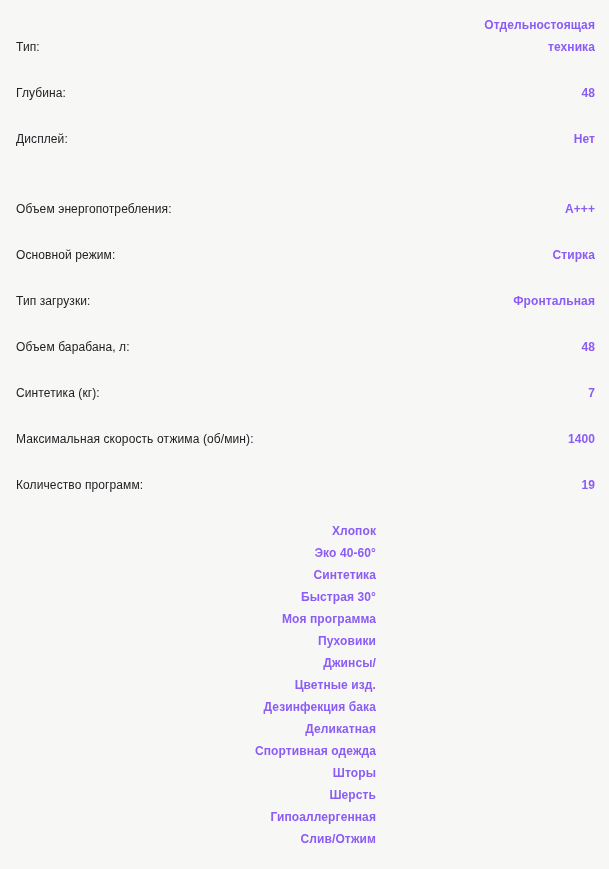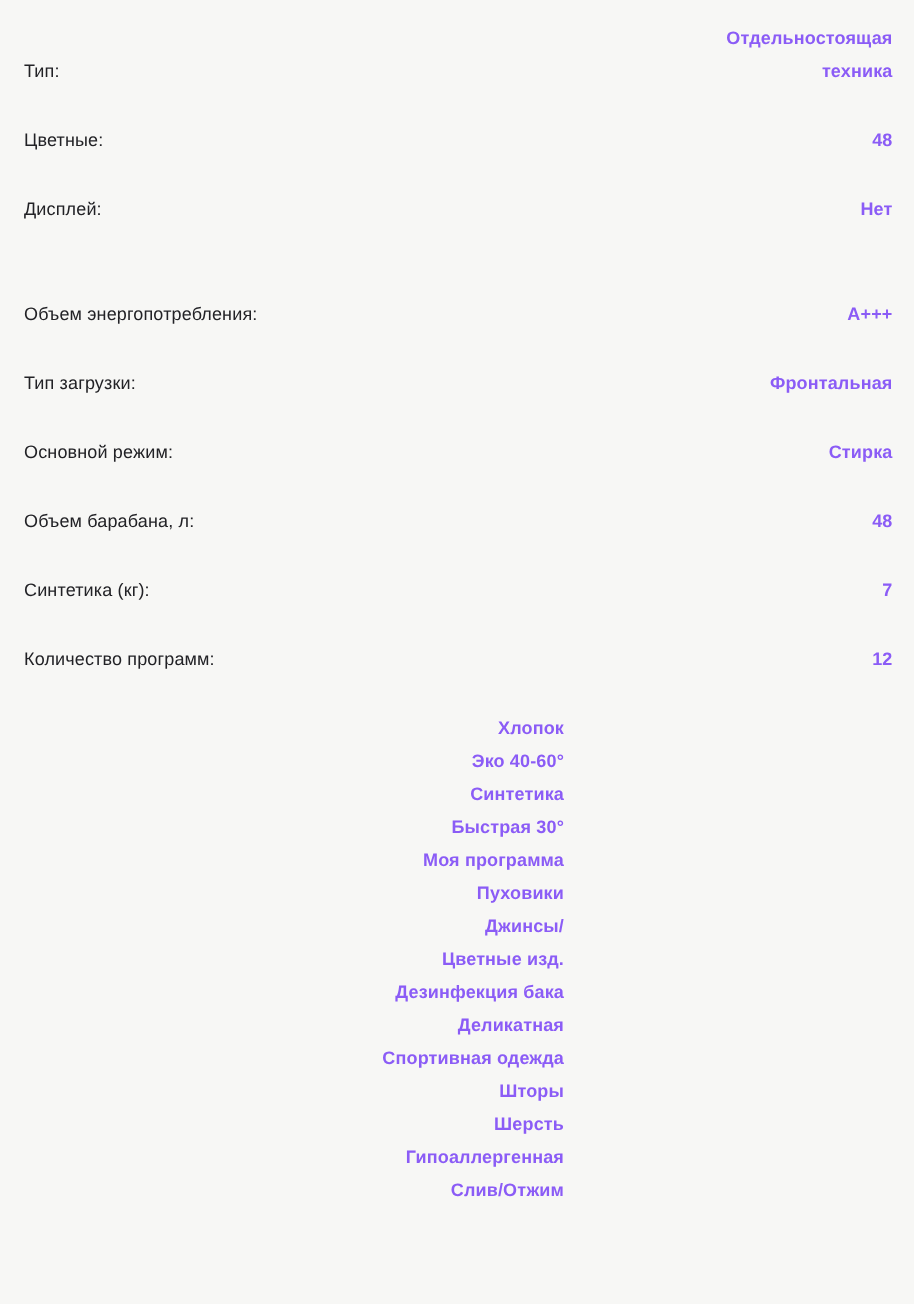--- a/index.html
+++ b/index.html
@@ -52,61 +52,65 @@
 
 <div class="specs">
 
   <div class="spec-row">
     <span class="spec-label">Тип:</span>
     <span class="spec-value">Отдельностоящая
 техника</span>
   </div>
 
   <div class="spec-row">
-    <span class="spec-label">Цветные:</span>
+    <span class="spec-label">Глубина:</span>
     <span class="spec-value">48</span>
   </div>
 
   <div class="spec-row">
     <span class="spec-label">Дисплей:</span>
     <span class="spec-value">Нет</span>
   </div>
 
   <div class="spec-row">
   </div>
 
   <div class="spec-row">
     <span class="spec-label">Объем энергопотребления:</span>
     <span class="spec-value">A+++</span>
   </div>
 
   <div class="spec-row">
-    <span class="spec-label">Тип загрузки:</span>
-    <span class="spec-value">Фронтальная</span>
+    <span class="spec-label">Основной режим:</span>
+    <span class="spec-value">Стирка</span>
   </div>
 
   <div class="spec-row">
-    <span class="spec-label">Основной режим:</span>
-    <span class="spec-value">Стирка</span>
+    <span class="spec-label">Тип загрузки:</span>
+    <span class="spec-value">Фронтальная</span>
   </div>
 
   <div class="spec-row">
     <span class="spec-label">Объем барабана, л:</span>
     <span class="spec-value">48</span>
   </div>
 
   <div class="spec-row">
     <span class="spec-label">Синтетика (кг):</span>
     <span class="spec-value">7</span>
   </div>
 
+  <div class="spec-row">
+    <span class="spec-label">Максимальная скорость отжима (об/мин):</span>
+    <span class="spec-value">1400</span>
+  </div>
 
   <div class="spec-row">
     <span class="spec-label">Количество программ:</span>
-    <span class="spec-value">12</span>
+    <span class="spec-value">19</span>
   </div>
 
   <div class="spec-row">
     <span class="spec-value">Хлопок
 Эко 40-60°
 Синтетика
 Быстрая 30°
 Моя программа
 Пуховики
 Джинсы/

